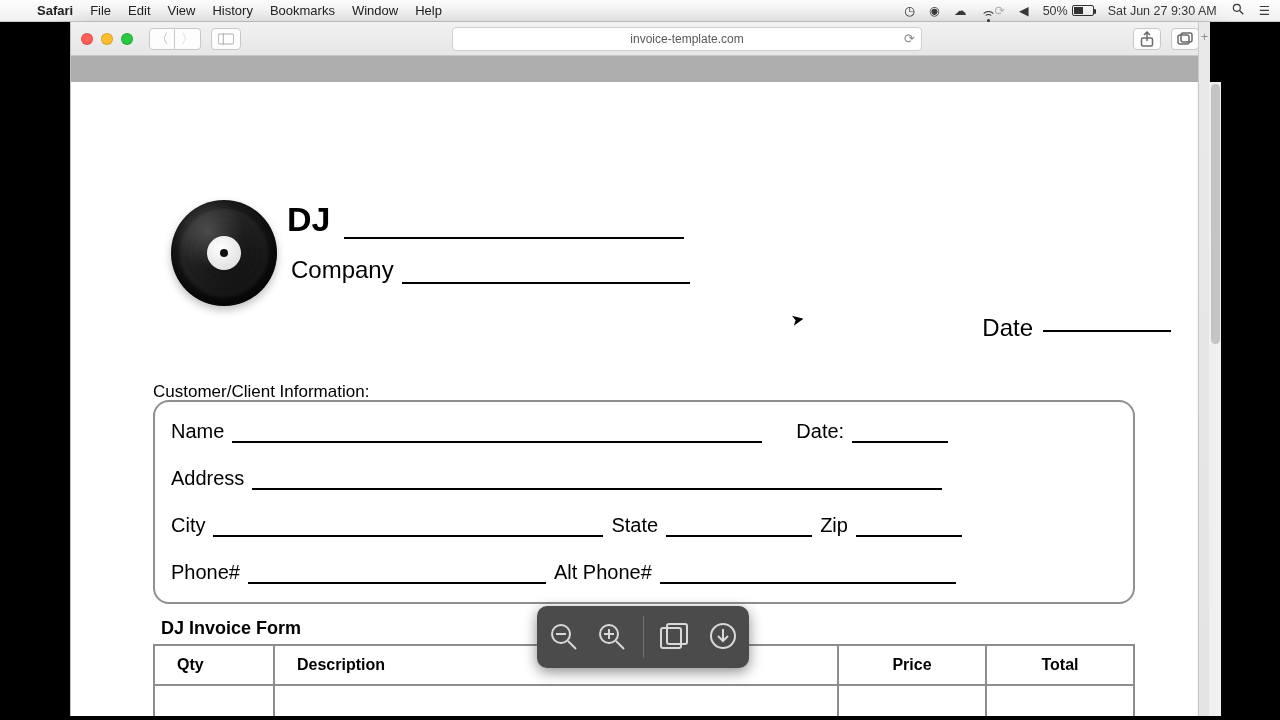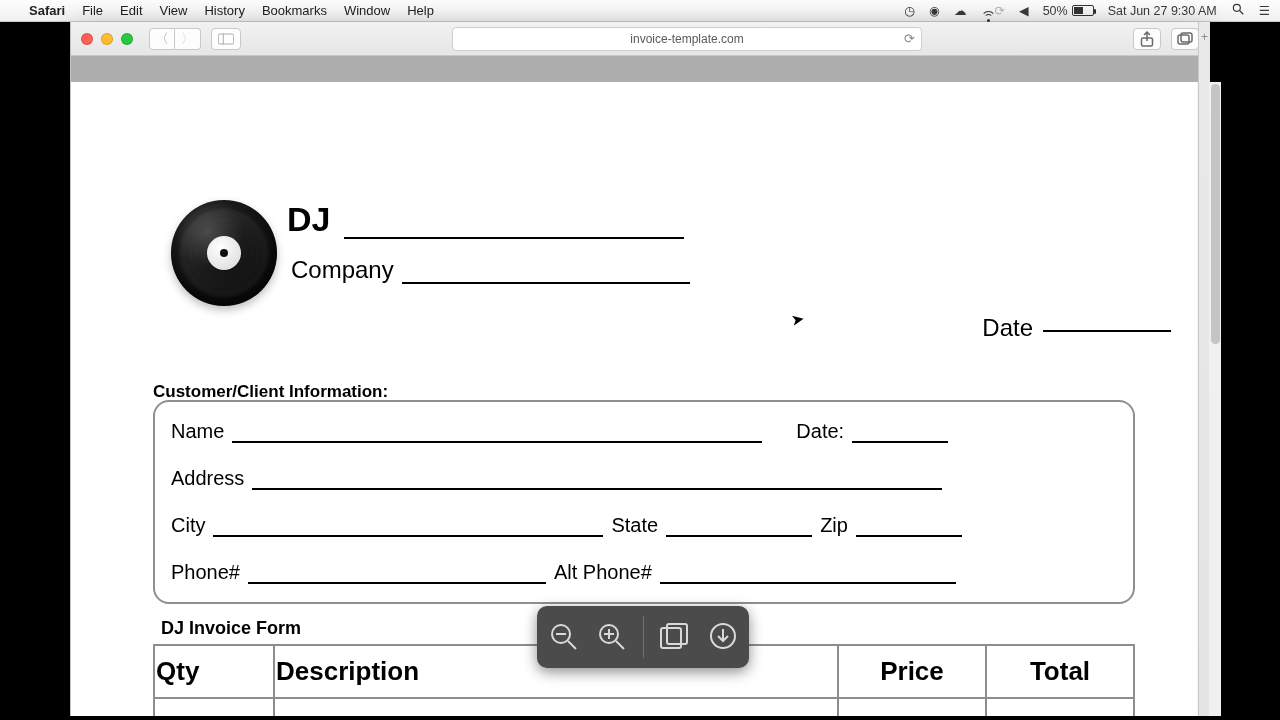--- a/index.html
+++ b/index.html
@@ -7,21 +7,21 @@
   body { background: #000; }
 
   
   .menubar {
     position: absolute; left: 0; top: 0; width: 1280px; height: 22px;
     background: linear-gradient(#fdfdfd, #f1f1f1);
     border-bottom: 1px solid #c9c9c9;
     display: flex; align-items: center; font-size: 13px; color: #222;
     -webkit-font-smoothing: antialiased;
   }
-  .menubar .left { display: flex; align-items: center; gap: 17px; padding-left: 12px; }
+  .menubar .left { display: flex; align-items: center; gap: 17px; padding-left: 20px; }
   .menubar .left .apple { font-size: 15px; line-height: 1; }
   .menubar .left .appname { font-weight: 700; }
   .menubar .right { margin-left: auto; display: flex; align-items: center; gap: 14px; padding-right: 10px; font-size: 12.5px; color: #3a3a3a; }
   .menubar .right .ico { display: inline-block; }
   .menubar .right .battery { display: inline-flex; align-items: center; gap: 4px; }
   .battery-shell { width: 22px; height: 11px; border: 1px solid #333; border-radius: 2px; position: relative; }
   .battery-shell::after { content: ""; position: absolute; right: -3px; top: 3px; width: 2px; height: 5px; background: #333; border-radius: 1px; }
   .battery-fill { position: absolute; left: 1px; top: 1px; bottom: 1px; width: 45%; background: #333; }
   .wifi-ico { width: 15px; height: 11px; position: relative; }
   .wifi-ico span { position: absolute; border: 1.5px solid #333; border-bottom: none; border-left-color: transparent; border-right-color: transparent; border-radius: 50% 50% 0 0 / 100% 100% 0 0; }
@@ -87,35 +87,35 @@
 
   .company-line { position: absolute; left: 220px; top: 158px; display: flex; align-items: flex-end; gap: 8px; margin-top: 16px; }
   .company-line .lbl { font-size: 24px; }
   .company-line .uline { width: 288px; height: 20px; border-bottom-width: 2px; }
 
   .title { position: absolute; right: 0px; top: 112px; font-size: 46px; font-weight: 800; letter-spacing: 1px; }
 
   .date-top { position: absolute; right: 26px; top: 232px; display: flex; align-items: flex-start; gap: 10px; font-size: 24px; }
   .date-top .uline { width: 128px; height: 18px; border-bottom-width: 2px; }
 
-  .section-hdr { position: absolute; left: 82px; top: 300px; font-size: 17px; font-weight: 700; }
+  .section-hdr { position: absolute; left: 82px; top: 300px; font-size: 17px; font-weight: 400; }
 
   .client-box {
     position: absolute; left: 82px; top: 318px; width: 982px; height: 204px;
     border: 2px solid #8f8f8f; border-radius: 16px; padding: 18px 26px 10px 16px;
     font-size: 20px;
   }
   .row { display: flex; align-items: flex-end; gap: 8px; margin-bottom: 24px; }
   .row .uline { height: 16px; border-bottom: 2px solid #000; }
   .row .lbl { white-space: nowrap; }
 
   .form-caption { position: absolute; left: 90px; top: 536px; font-size: 18px; font-weight: bold; }
 
   .items-table { position: absolute; left: 82px; top: 562px; width: 982px; border-collapse: collapse; }
-  .items-table th, .items-table td { border: 2px solid #8d8d8d; padding: 10px 1px; font-size: 26px; font-weight: 700; text-align: left; }
+  .items-table th, .items-table td { border: 2px solid #8d8d8d; padding: 10px 22px; font-size: 16px; font-weight: 700; text-align: left; }
   .items-table th.qty { width: 120px; }
   .items-table th.price { width: 148px; text-align: center; }
   .items-table th.total { width: 148px; text-align: center; }
   .items-table td { height: 34px; }
 
   
   .cursor { position: absolute; left: 720px; top: 228px; font-size: 16px; color: #000; transform: rotate(-10deg); }
 
   
   .pdfbar {

